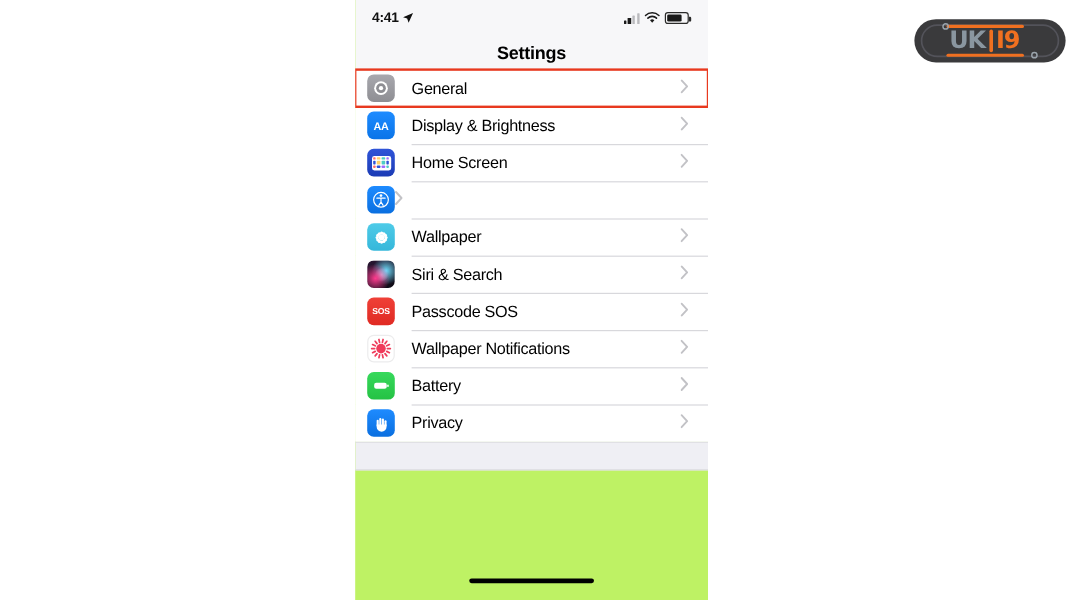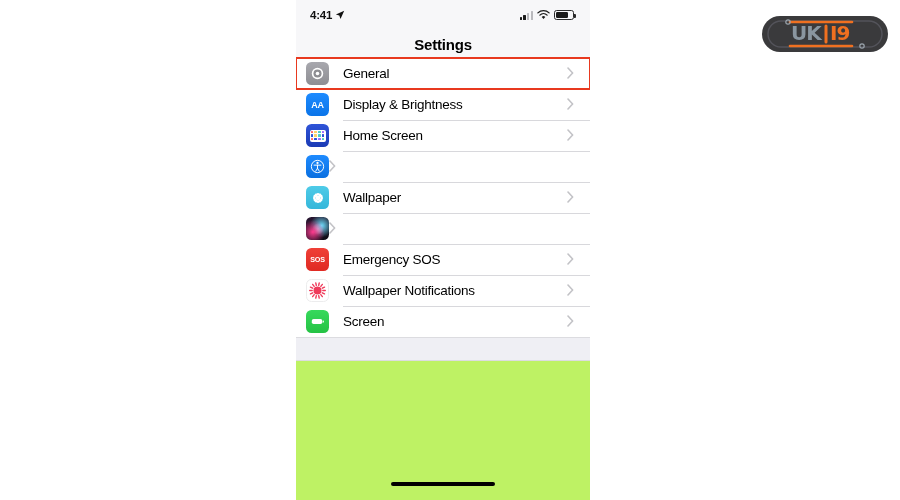--- a/index.html
+++ b/index.html
@@ -348,29 +348,30 @@
               <circle cx="10" cy="10" r="3.1" fill="#fff"></circle>
             </svg>
           </span>
           <span class="label">Wallpaper</span>
           <span class="chev"><svg width="7" height="12" viewBox="0 0 7 12" fill="none" stroke="#b8b8bd" stroke-width="1.6" stroke-linecap="round" stroke-linejoin="round">
               <path d="M1 1 L5.6 6 L1 11"></path>
             </svg></span>
         </div>
         <div class="row">
           <span class="icon-wrap ic-siri"></span>
+          <span class="label">Siri &amp; Search</span>
           <span class="chev"><svg width="7" height="12" viewBox="0 0 7 12" fill="none" stroke="#b8b8bd" stroke-width="1.6" stroke-linecap="round" stroke-linejoin="round">
               <path d="M1 1 L5.6 6 L1 11"></path>
             </svg></span>
         </div>
         <div class="row">
           <span class="icon-wrap ic-sos">
             <span class="sos-text">SOS</span>
           </span>
-          <span class="label">Emergency SOS</span>
+          <span class="label">Passcode SOS</span>
           <span class="chev"><svg width="7" height="12" viewBox="0 0 7 12" fill="none" stroke="#b8b8bd" stroke-width="1.6" stroke-linecap="round" stroke-linejoin="round">
               <path d="M1 1 L5.6 6 L1 11"></path>
             </svg></span>
         </div>
         <div class="row">
           <span class="icon-wrap ic-exposure">
             <svg width="19" height="19" viewBox="0 0 20 20">
               <line x1="15.60" y1="10.00" x2="18.20" y2="10.00" stroke="#ef3b5b" stroke-width="1.5" stroke-linecap="round"></line>
               <line x1="15.05" y1="12.43" x2="17.39" y2="13.56" stroke="#ef3b5b" stroke-width="1.5" stroke-linecap="round"></line>
               <line x1="13.49" y1="14.38" x2="15.11" y2="16.41" stroke="#ef3b5b" stroke-width="1.5" stroke-linecap="round"></line>
@@ -393,21 +394,38 @@
               <path d="M1 1 L5.6 6 L1 11"></path>
             </svg></span>
         </div>
         <div class="row">
           <span class="icon-wrap ic-battery">
             <svg width="15" height="15" viewBox="0 0 20 20">
               <rect x="2.4" y="6.6" width="14" height="6.8" rx="2.4" fill="#fff"></rect>
               <rect x="17" y="8.6" width="1.5" height="2.8" rx="0.7" fill="#fff"></rect>
             </svg>
           </span>
-          <span class="label">Screen</span>
+          <span class="label">Battery</span>
+          <span class="chev"><svg width="7" height="12" viewBox="0 0 7 12" fill="none" stroke="#b8b8bd" stroke-width="1.6" stroke-linecap="round" stroke-linejoin="round">
+              <path d="M1 1 L5.6 6 L1 11"></path>
+            </svg></span>
+        </div>
+        <div class="row">
+          <span class="icon-wrap ic-privacy">
+            <svg width="14" height="14" viewBox="0 0 20 20">
+              <g fill="#fff">
+                <rect x="4.1" y="5.4" width="2.5" height="8" rx="1.25"></rect>
+                <rect x="7.2" y="3.4" width="2.5" height="10" rx="1.25"></rect>
+                <rect x="10.3" y="3.9" width="2.5" height="9.5" rx="1.25"></rect>
+                <rect x="13.4" y="5.9" width="2.5" height="7.5" rx="1.25"></rect>
+                <path d="M4.1 11 h11.8 v2.8 a5.9 5.9 0 0 1 -11.8 0 Z"></path>
+              </g>
+            </svg>
+          </span>
+          <span class="label">Privacy</span>
           <span class="chev"><svg width="7" height="12" viewBox="0 0 7 12" fill="none" stroke="#b8b8bd" stroke-width="1.6" stroke-linecap="round" stroke-linejoin="round">
               <path d="M1 1 L5.6 6 L1 11"></path>
             </svg></span>
         </div>
       </div>
       <div class="gap"></div>
     </div>
 
   <div class="home-indicator"></div>
 </div>

